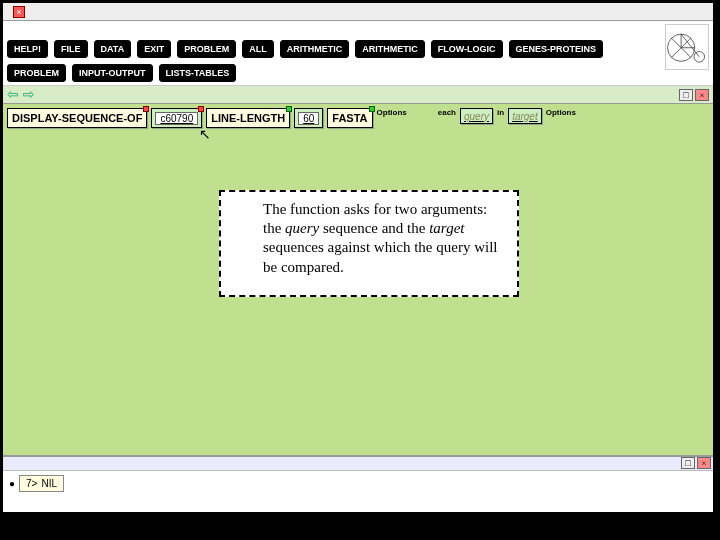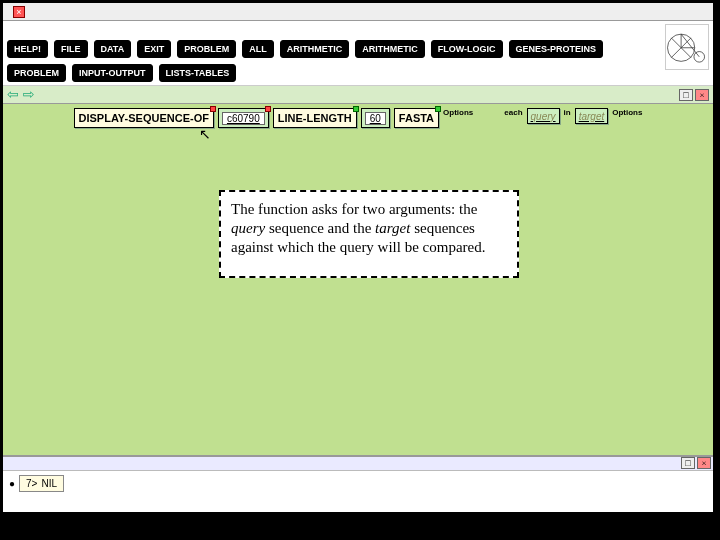--- a/index.html
+++ b/index.html
@@ -11,33 +11,33 @@
 .btn-stack { display: flex; flex-direction: column; gap: 20px; margin-top: 16px; }
 .btn-row { display: flex; gap: 6px; flex-wrap: wrap; }
 .cmd-btn { background: #000; color: #fff; font-weight: bold; font-size: 9px; font-family: Arial, sans-serif; padding: 3px 6px; border: 1px solid #000; border-radius: 3px; cursor: pointer; white-space: nowrap; }
 .wheel-icon { width: 56px; height: 46px; border: 1px solid #ccc; margin-left: auto; }
 .wheel-icon svg { width: 100%; height: 100%; }
 .arrow-bar { height: 18px; background: #d8ecc8; border-bottom: 1px solid #999; display: flex; align-items: center; padding: 0 4px; }
 .arrow-bar .nav-arrow { color: #2a7; font-size: 14px; margin-right: 4px; cursor: pointer; }
 .arrow-bar .end-icons { margin-left: auto; display: flex; gap: 2px; }
 .end-icons .sqbtn { width: 14px; height: 12px; background: #eee; border: 1px solid #666; font-size: 9px; line-height: 10px; text-align: center; cursor: pointer; }
 .workspace { background: #c0e090; height: 352px; border-bottom: 1px solid #999; position: relative; padding: 4px; }
-.expr-row { display: flex; gap: 13px; align-items: flex-start; justify-content: center; }
+.expr-row { display: flex; gap: 13px; align-items: flex-start; }
 .box-stack { display: flex; gap: 4px; }
 .vpl-box { background: #fffce0; border: 1px solid #000; box-shadow: 1px 1px 0 #8a8; font-size: 11px; font-family: Arial, sans-serif; font-weight: bold; padding: 2px 4px; position: relative; display: flex; align-items: center; gap: 3px; min-height: 20px; }
 .vpl-box.green { background: #cceec0; text-decoration: underline; }
 .vpl-small { font-size: 10px; padding: 1px 3px; min-height: 16px; }
 .opt-label { font-size: 8px; font-family: Arial, sans-serif; font-weight: bold; writing-mode: horizontal-tb; }
 .inner-box { background: #fff; border: 1px solid #666; padding: 0 4px; font-weight: normal; font-size: 10px; }
 .italic-ph { font-style: italic; color: #885; font-weight: normal; }
 .corner-dot { width: 6px; height: 6px; background: #f44; position: absolute; top: -3px; right: -3px; border: 1px solid #800; }
 .corner-dot.green { background: #3c3; border-color: #060; }
 .cursor-icon { position: absolute; left: 196px; top: 22px; font-size: 14px; color: #000; pointer-events: none; }
 .info-box { position: absolute; left: 216px; top: 86px; width: 300px; border: 2px dashed #000; background: #fff; padding: 8px 10px; font-size: 15px; line-height: 1.28; font-family: "Times New Roman", serif; }
-.info-box p { margin-bottom: 10px; }
+.info-box p { margin-bottom: 10px; margin-left: 32px; }
 .info-box .it { font-style: italic; }
 .info-box .bd { font-weight: bold; }
 .console { height: 56px; background: #fff; border-top: 1px solid #999; position: relative; }
 .console-top { height: 14px; background: #eaeaff; border-bottom: 1px solid #bbb; display: flex; }
 .console-top .end-icons { margin-left: auto; display: flex; gap: 2px; margin-right: 2px; }
 .console-body { padding: 4px 6px; display: flex; gap: 4px; align-items: center; }
 .repl-box { background: #fffce0; border: 1px solid #888; font-size: 10px; font-family: Arial, sans-serif; padding: 2px 6px; display: flex; align-items: center; gap: 4px; }
 .repl-prompt { font-size: 10px; font-family: Arial, sans-serif; }
 </style>
 </head>

